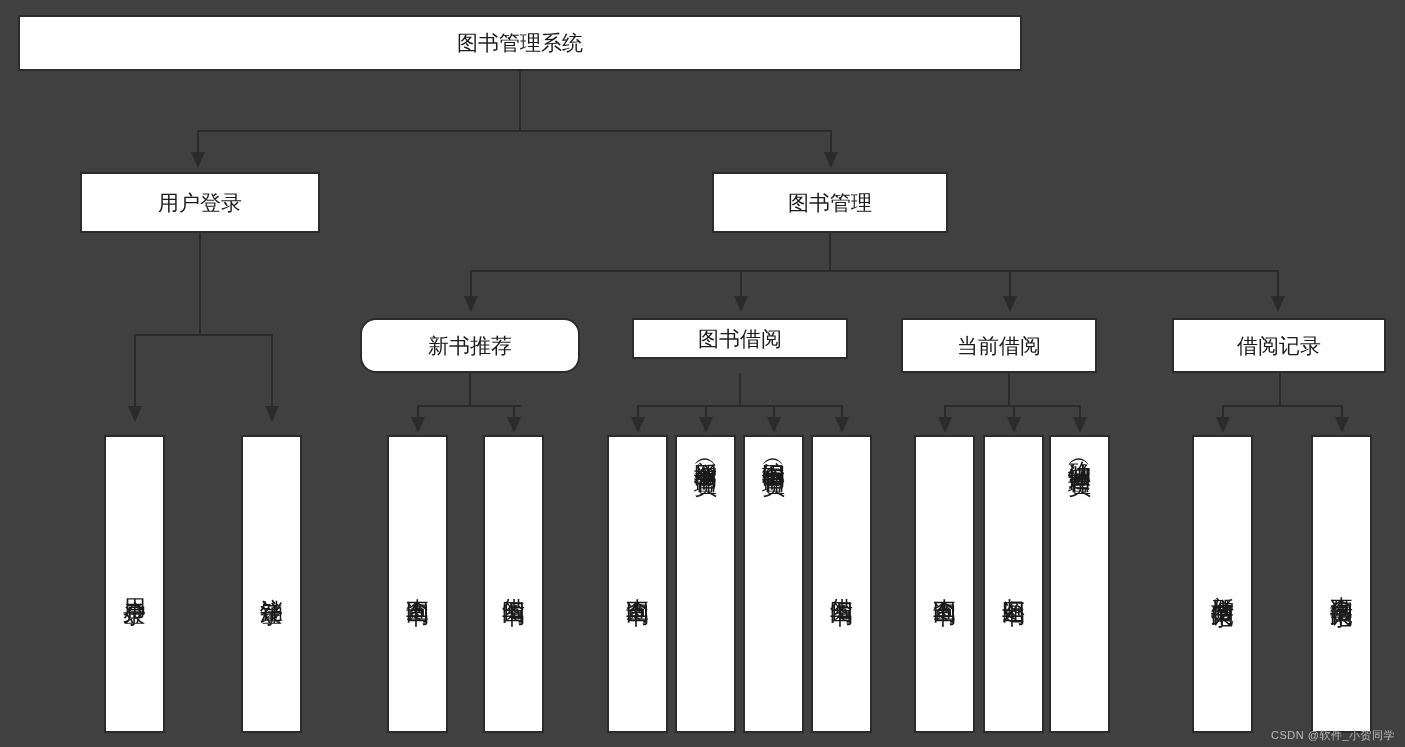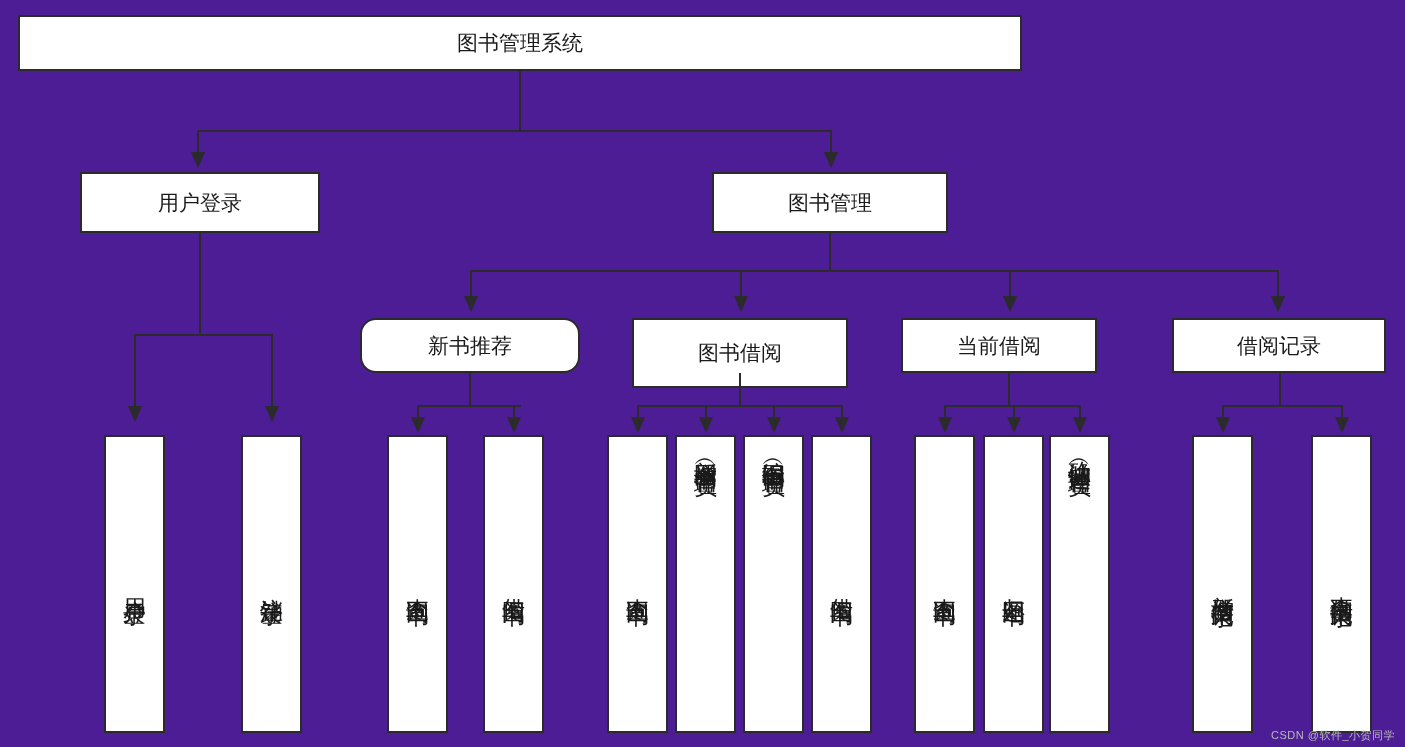--- a/index.html
+++ b/index.html
@@ -1,17 +1,17 @@
 <!DOCTYPE html>
 <html><head>
 <meta charset="utf-8">
 <style>
   html,body{margin:0;padding:0;background:#ffffff;}
   body{font-family:"Liberation Sans","DejaVu Sans",sans-serif;}
-  #stage{position:relative;width:1405px;height:747px;background:#4c1d95;overflow:hidden;}
+  #stage{position:relative;width:1405px;height:747px;background:#404040;overflow:hidden;}
   .node{position:absolute;box-sizing:border-box;border:2px solid #2b2b2b;background:#fff;}
   .node .label{
     position:absolute;left:0;right:0;
     text-align:center;color:#1a1a1a;
     font-size:21px;line-height:1.25;white-space:nowrap;
   }
   
   .h .label{top:50%;transform:translateY(-50%);}
   
   .v .label{
@@ -74,21 +74,21 @@
   <div class="ln vt" style="left:740px;top:270px;height:28px;"></div>
   <div class="arrow" style="left:734px;top:296px;"></div>
   <div class="ln vt" style="left:1009px;top:270px;height:28px;"></div>
   <div class="arrow" style="left:1003px;top:296px;"></div>
   <div class="ln vt" style="left:1277px;top:270px;height:28px;"></div>
   <div class="arrow" style="left:1271px;top:296px;"></div>
 
   <div class="node h" style="left:360px;top:318px;width:220px;height:55px;border-radius:16px;">
     <div class="label">新书推荐</div>
   </div>
-  <div class="node h" style="left:632px;top:318px;width:216px;height:70px;">
+  <div class="node h" style="left:632px;top:318px;width:216px;height:41px;">
     <div class="label">图书借阅</div>
   </div>
   <div class="node h" style="left:901px;top:318px;width:196px;height:55px;">
     <div class="label">当前借阅</div>
   </div>
   <div class="node h" style="left:1172px;top:318px;width:214px;height:55px;">
     <div class="label">借阅记录</div>
   </div>
 
   <div class="ln vt" style="left:469px;top:373px;height:33px;"></div>

